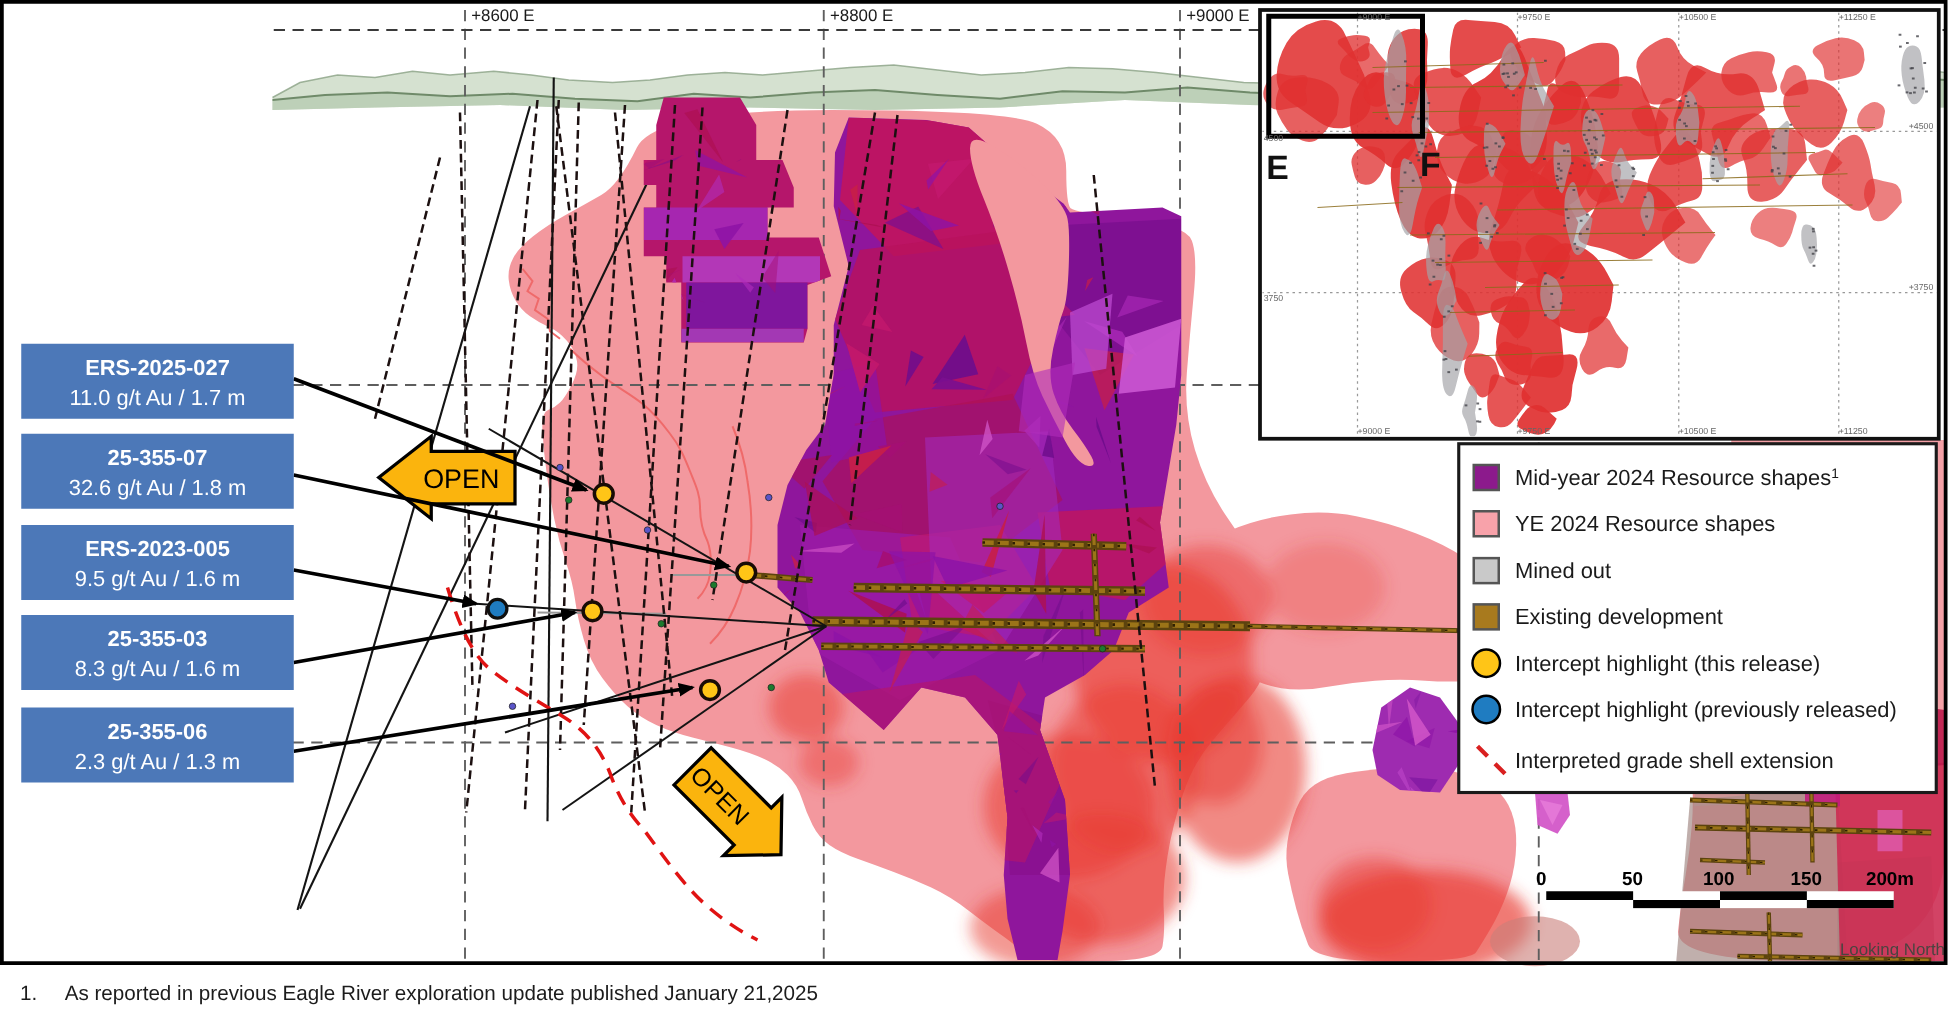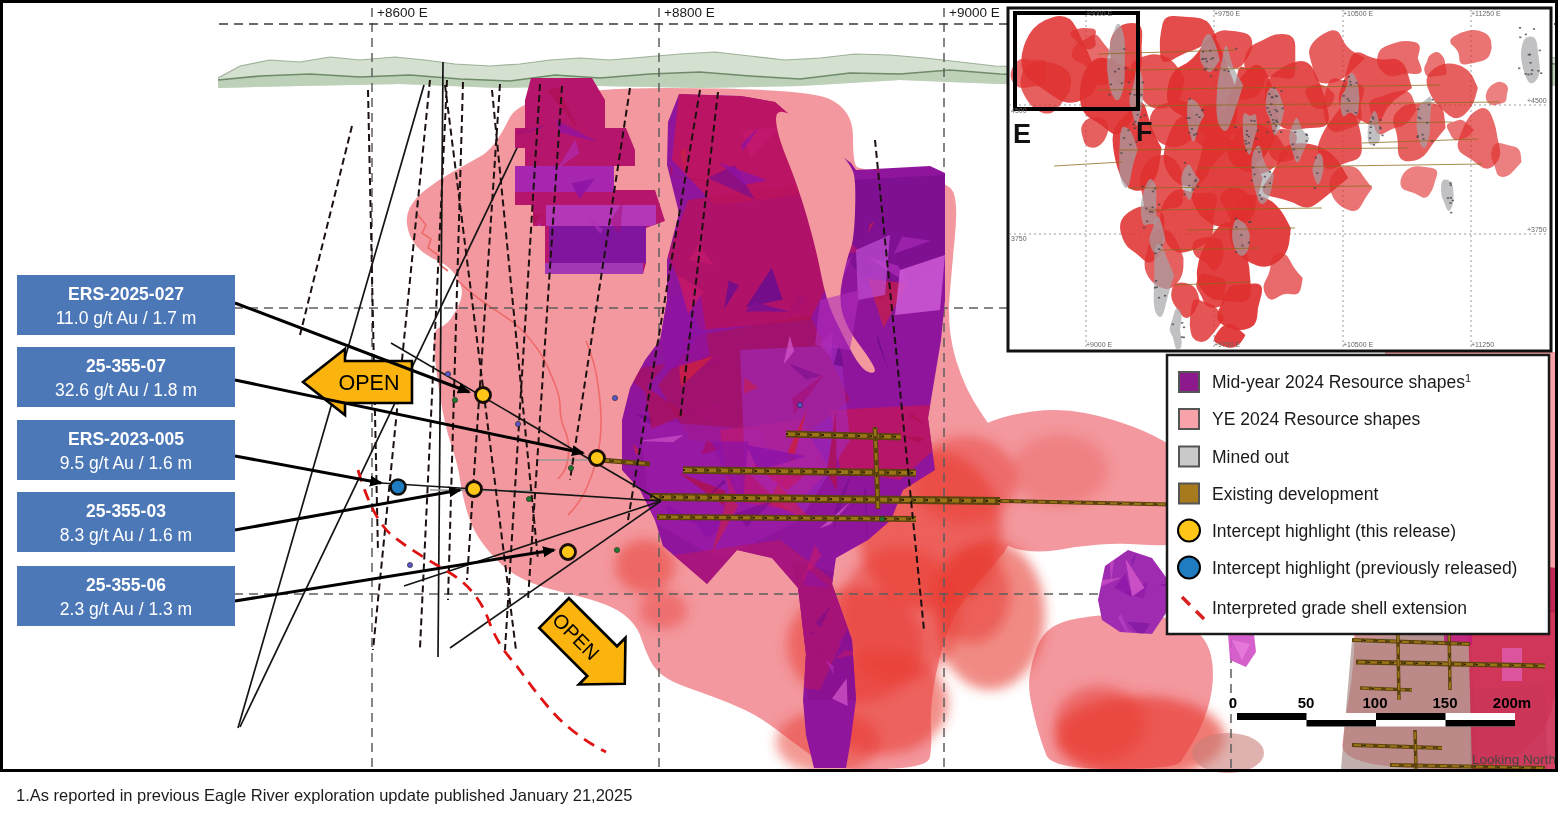--- a/index.html
+++ b/index.html
@@ -796,12 +796,12 @@
 <rect x="1376" y="713" width="69.5" height="7" fill="#000"></rect>
 <rect x="1306.5" y="720" width="69.5" height="6.5" fill="#000"></rect>
 <rect x="1445.5" y="720" width="69.5" height="6.5" fill="#000"></rect>
 </g>
 
 <text x="1556" y="764" font-size="13.5" text-anchor="end" fill="#4a4440">Looking North</text>
 
 <rect x="1.5" y="1.5" width="1555" height="769" fill="none" stroke="#000" stroke-width="3"></rect>
 </svg>
 
-<div style="position:absolute;left:16px;top:786px;font-size:16.5px;color:#1c1c1c;">1.<span style="">As reported in previous Eagle River exploration update published January 21,2025</span></div>
+<div style="position:absolute;left:16px;top:786px;font-size:16.5px;color:#1c1c1c;">1.<span style="margin-left:22px">As reported in previous Eagle River exploration update published January 21,2025</span></div>
 </body></html>

